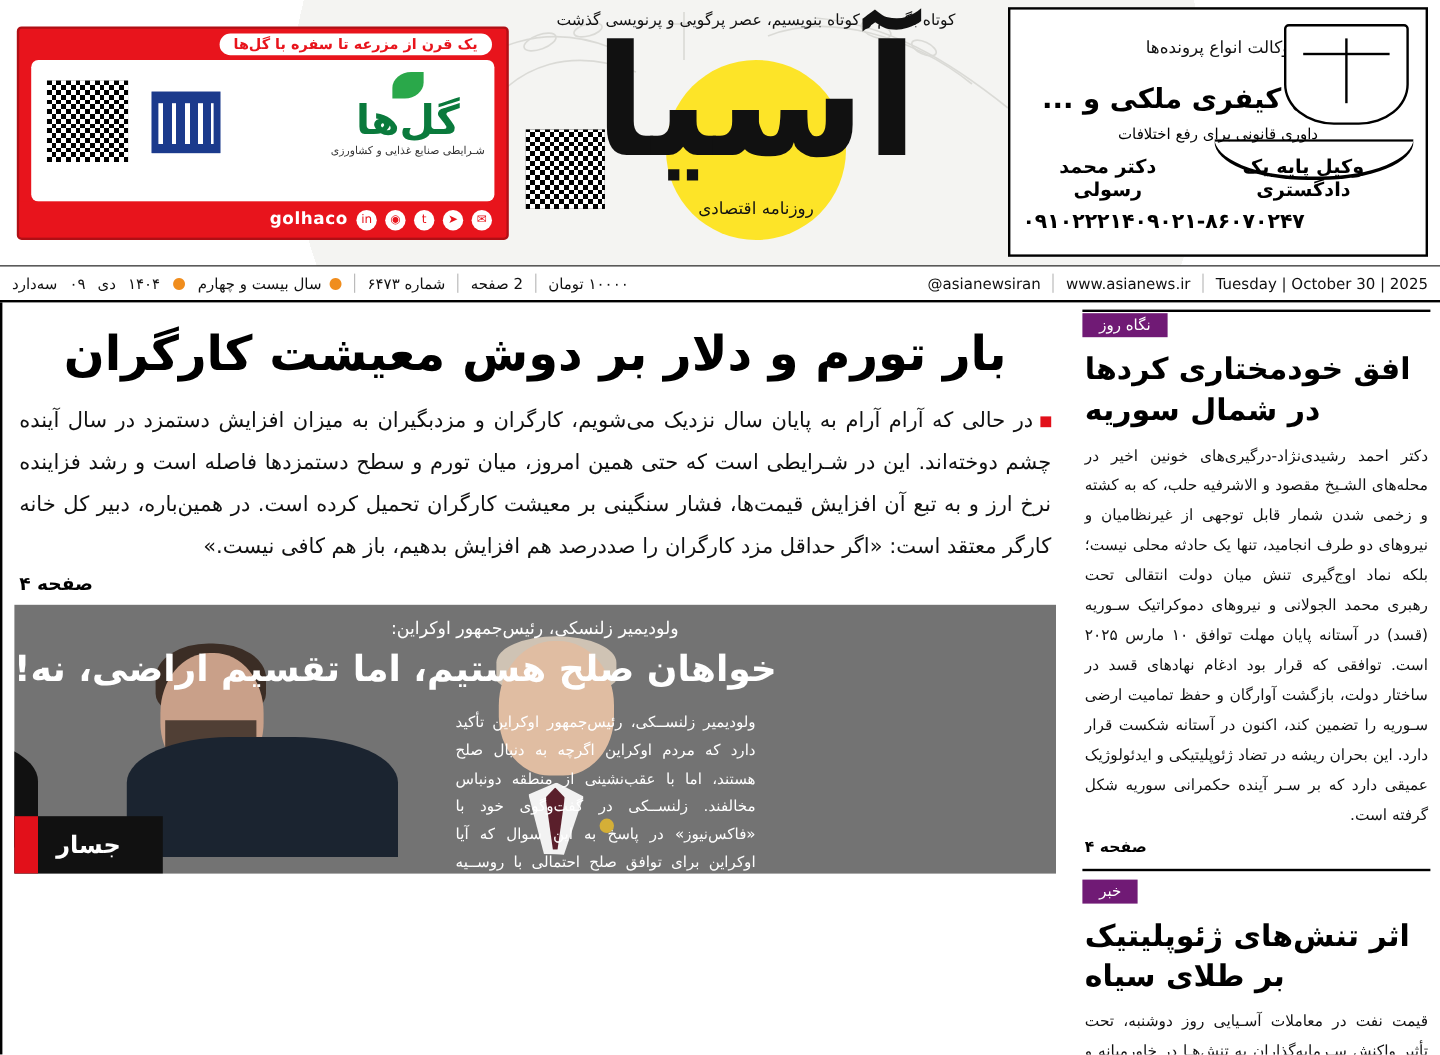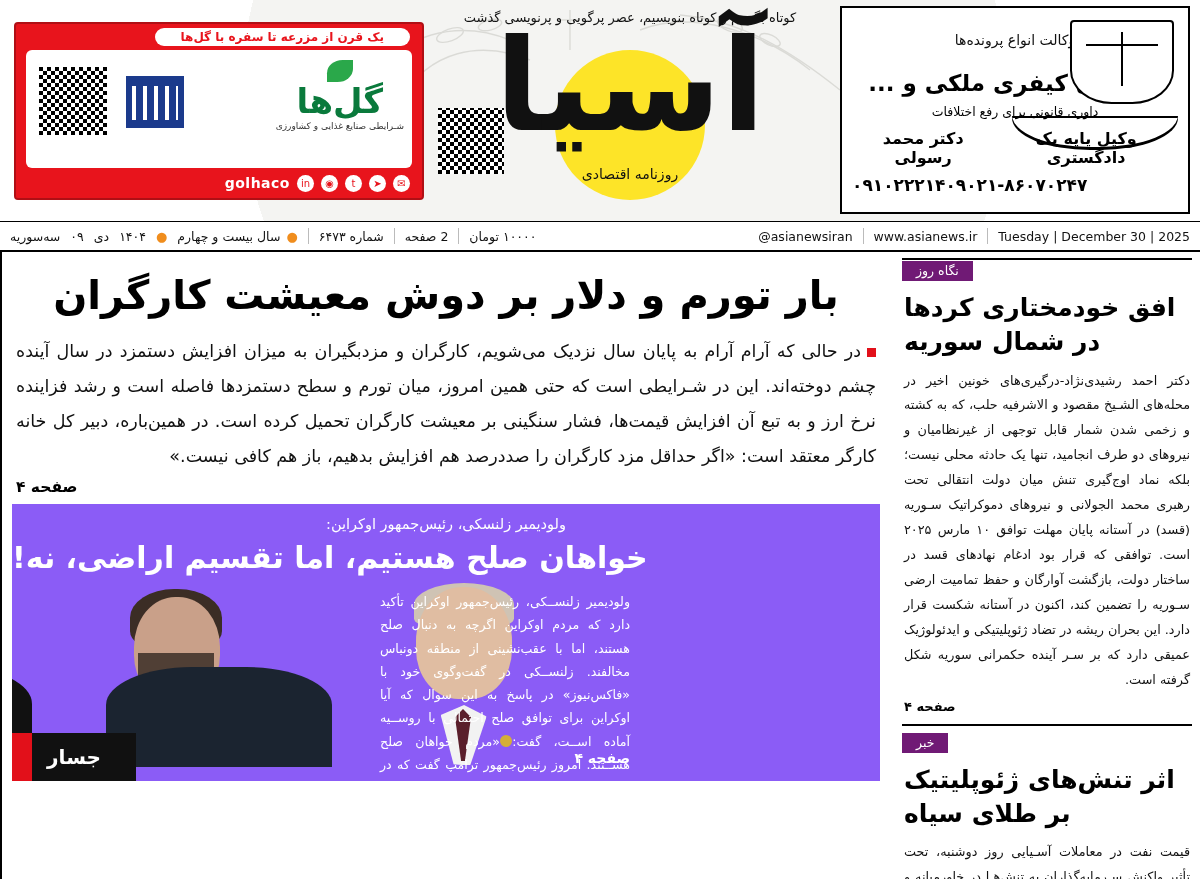--- a/index.html
+++ b/index.html
@@ -55,21 +55,21 @@
     background: #fff;
     border-radius: 6px;
   }
   .ad-left .ribbon {
     position: absolute;
     top: 4px; right: 12px;
     background: #fff;
     color: #e8141c;
     font-size: 12px;
     font-weight: bold;
-    padding: 2px 26px;
+    padding: 2px 12px;
     border-radius: 10px;
     white-space: nowrap;
   }
   .ad-left .qr {
     position: absolute;
     top: 40px; left: 20px;
     width: 74px; height: 74px;
     background:
       repeating-linear-gradient(0deg,#000 0 4px,#fff 4px 8px),
       repeating-linear-gradient(90deg,#000 0 4px,#fff 4px 8px);
@@ -289,22 +289,22 @@
     text-align: left;
     font-size: 15.5px;
     font-weight: bold;
     margin: 4px 4px 8px;
   }
 
   
   .feature {
     position: relative;
     margin-top: 6px;
-    height: 277px;
-    background: #8b5cf6;
+    height: 224px;
+    background: #737373;
     overflow: hidden;
   }
   .feature .kicker {
     position: absolute;
     top: 12px; right: 0; left: 0;
     text-align: center;
     color: #fff;
     font-size: 14.5px;
   }
   .feature .headline {
@@ -473,39 +473,39 @@
         <span>دکتر محمد رسولی</span>
       </div>
       <div class="r-line5">
         <span>۰۹۱۰۲۲۲۱۴۰۹</span>
         <span>۰۲۱-۸۶۰۷۰۲۴۷</span>
       </div>
     </div>
   </div>
 
   <div class="infobar">
-    <span class="seg ltr">Tuesday | December 30 | 2025</span>
+    <span class="seg ltr">Tuesday | October 30 | 2025</span>
     <span class="sep"></span>
     <span class="seg ltr">www.asianews.ir</span>
     <span class="sep"></span>
     <span class="seg ltr">@asianewsiran</span>
     <span class="grow"></span>
     <span class="seg">۱۰۰۰۰ تومان</span>
     <span class="sep"></span>
     <span class="seg">2 صفحه</span>
     <span class="sep"></span>
     <span class="seg">شماره ۶۴۷۳</span>
     <span class="sep"></span>
     <span class="dot-orange">●</span>
     <span class="seg" style="margin-right:6px">سال بیست و چهارم</span>
     <span class="dot-orange" style="margin-right:10px">●</span>
     <span class="seg" style="margin-right:10px">۱۴۰۴</span>
     <span class="seg" style="margin-right:10px">دی</span>
     <span class="seg" style="margin-right:10px">۰۹</span>
-    <span class="seg" style="margin-right:10px">سه‌سوریه</span>
+    <span class="seg" style="margin-right:10px">سه‌دارد</span>
   </div>
 
   <div class="content">
 
     <div class="col-side">
 
       <div class="side-box">
         <div class="side-tag-row">
           <span class="side-tag">نگاه روز</span>
         </div>

